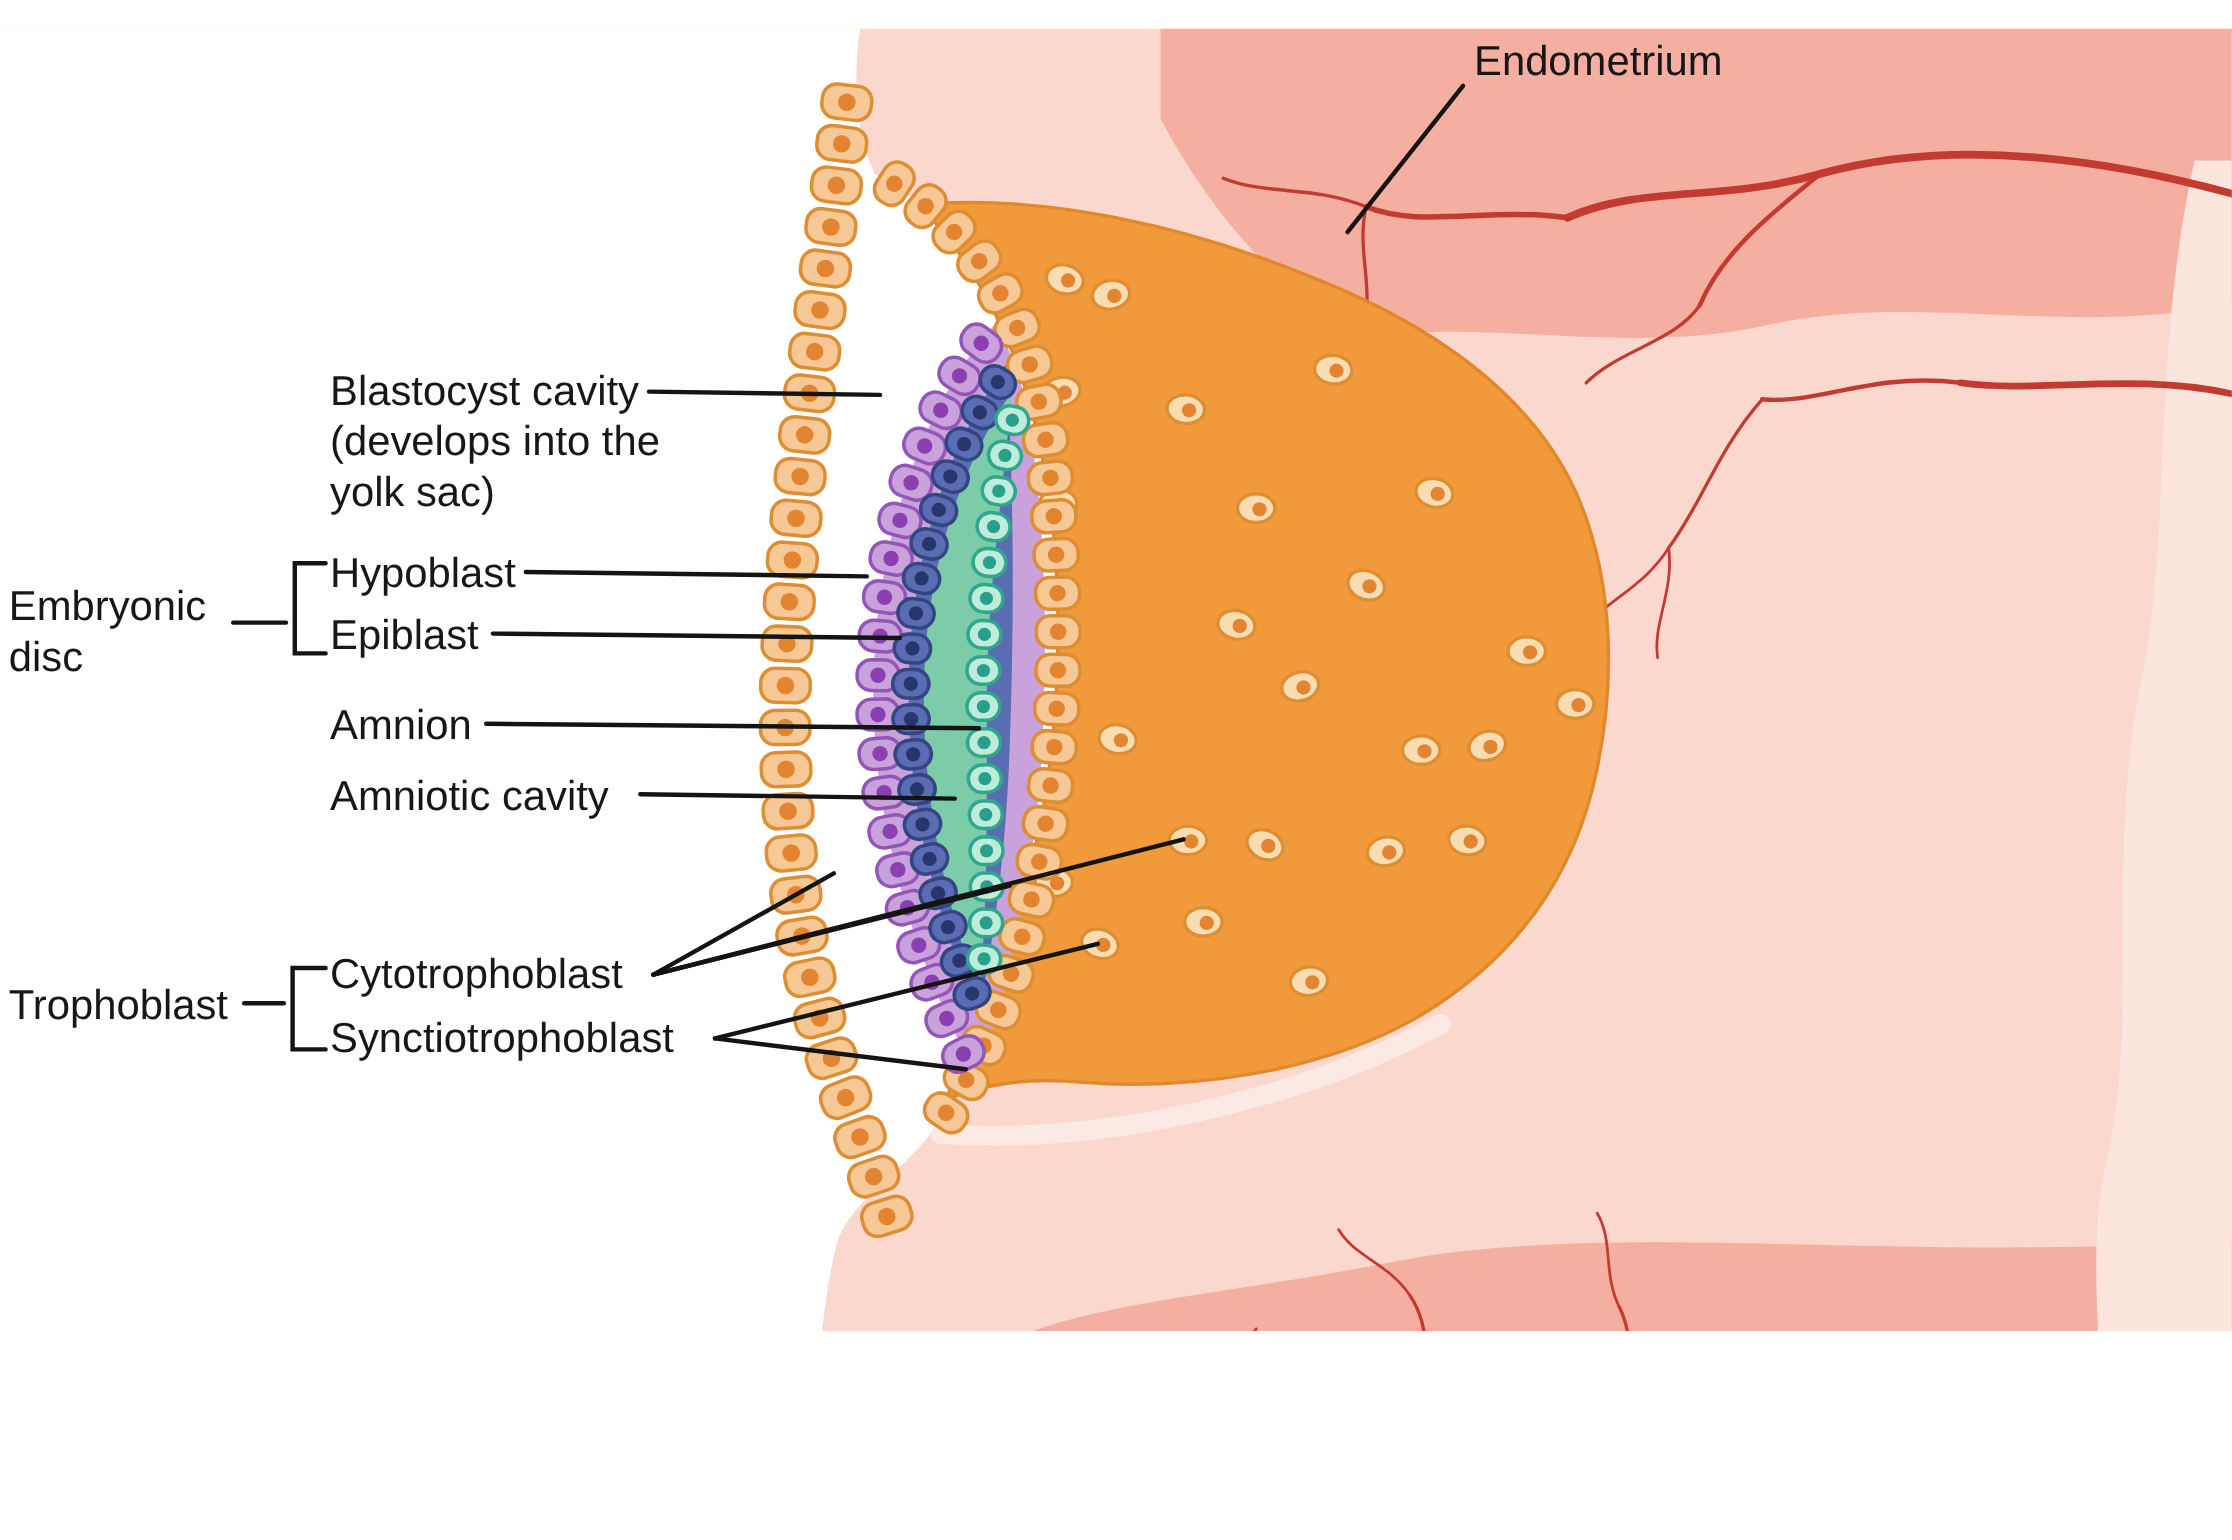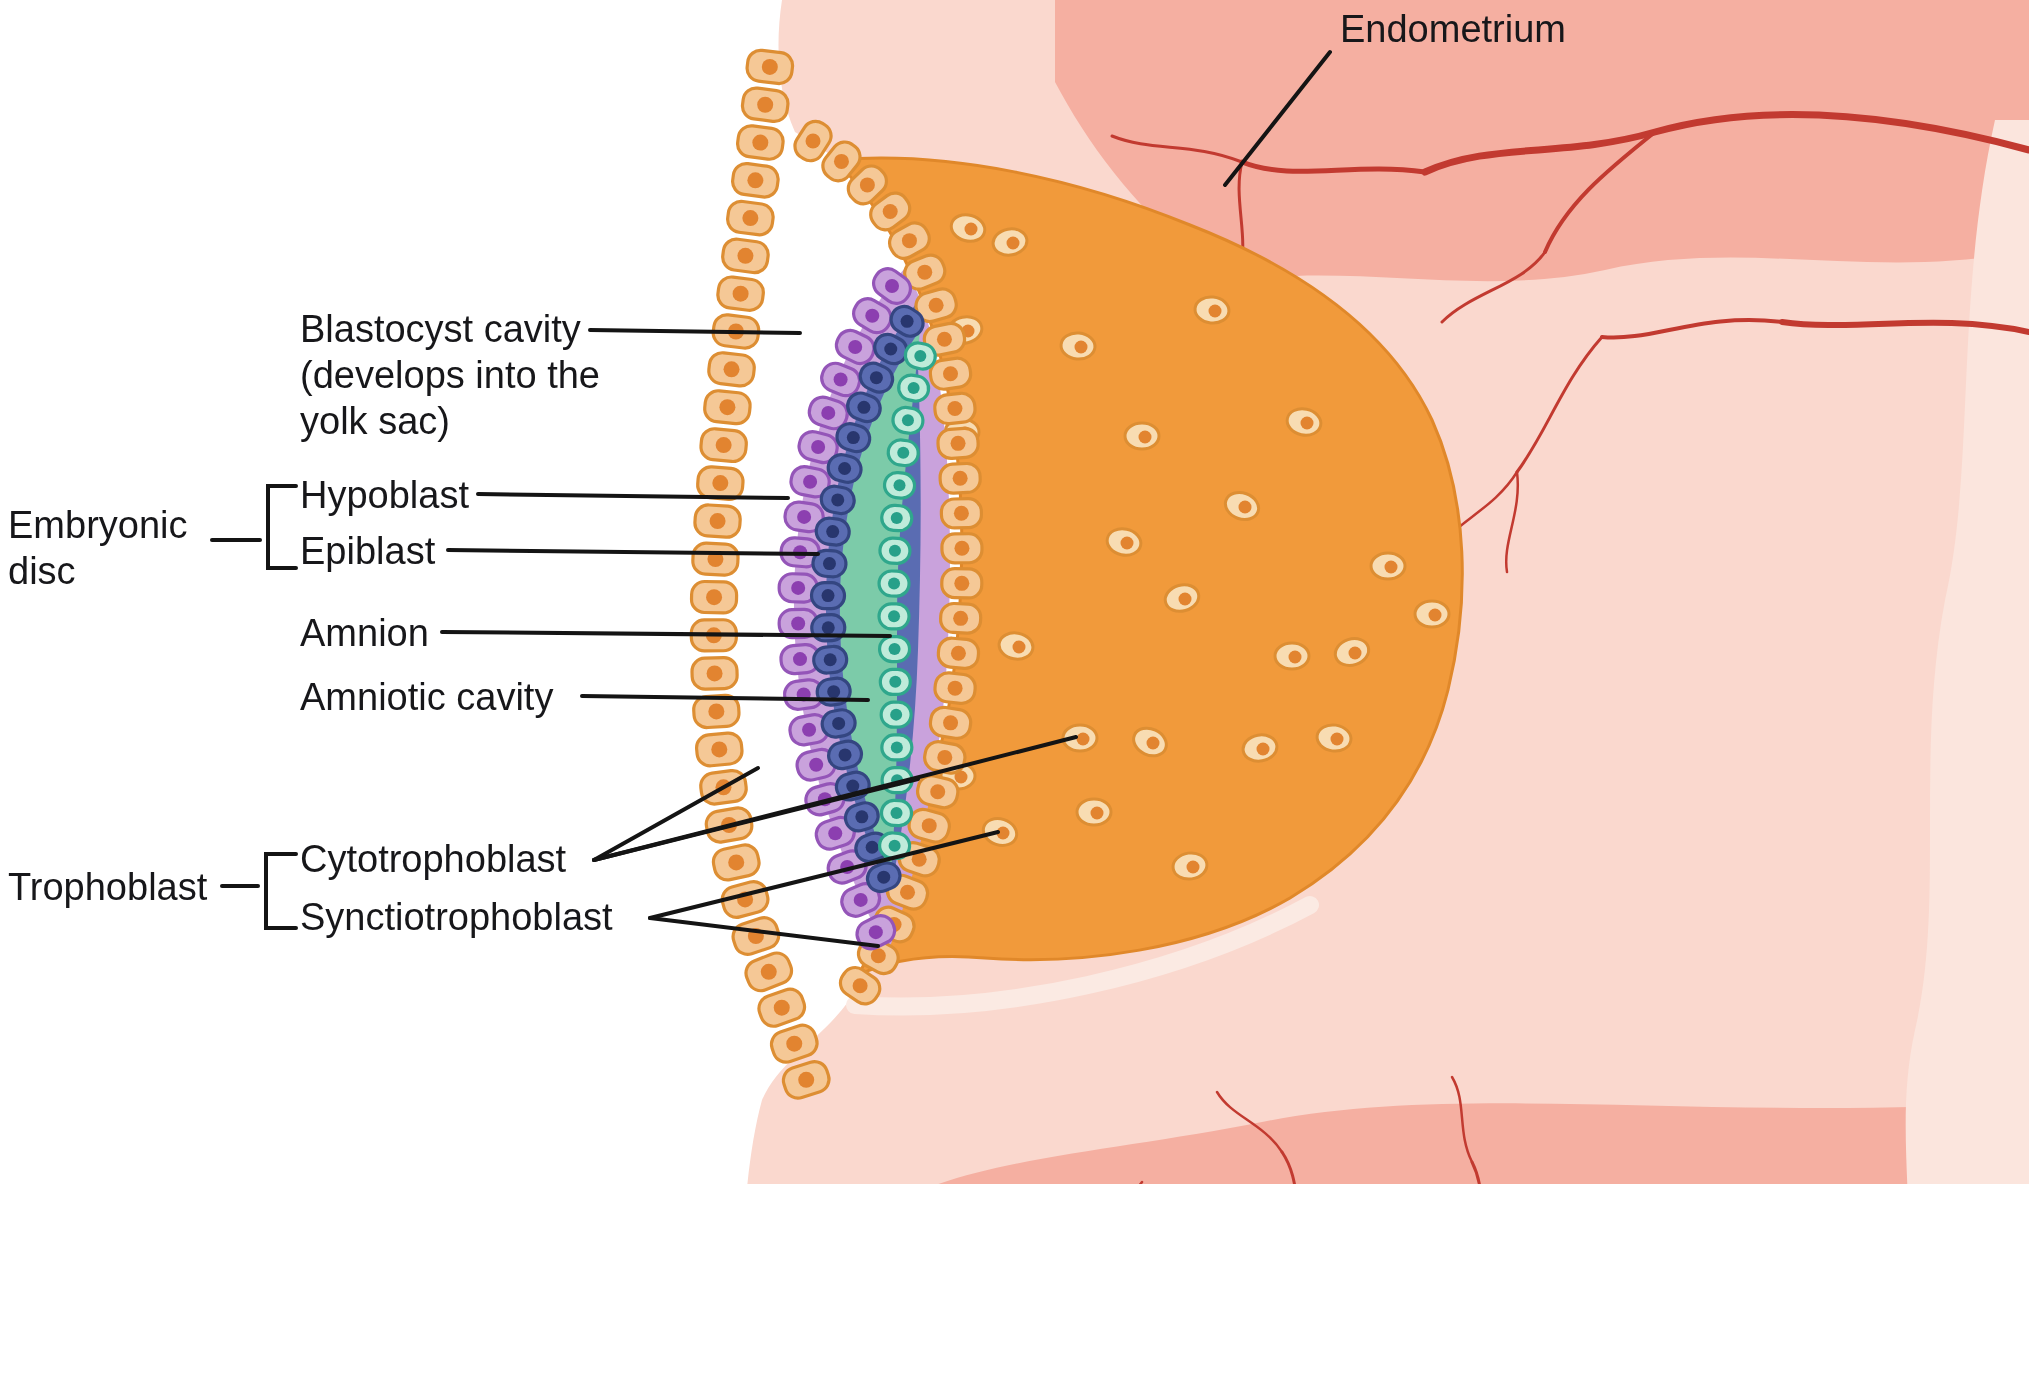--- a/index.html
+++ b/index.html
@@ -1,16 +1,16 @@
 <!DOCTYPE html>
 <html><head>
 <meta charset="utf-8">
 <style>
   html,body{margin:0;padding:0;background:#ffffff;}
-  .figure{width:2029px;height:1184px;position:relative;background:#fef9c3;overflow:hidden;}
+  .figure{width:2029px;height:1184px;position:relative;background:#fef9c3;overflow:hidden;margin-top:26px;}
   svg{display:block;}
   svg text{font-family:"Liberation Sans", sans-serif;font-size:38px;fill:#17171a;}
   .lead{stroke:#141414;stroke-width:4;fill:none;stroke-linecap:round;}
 </style>
 </head>
 <body>
 
 <div class="figure">
 <svg id="diagram" viewBox="0 0 2029 1400" width="2029" height="1400" xmlns="http://www.w3.org/2000/svg">
 

